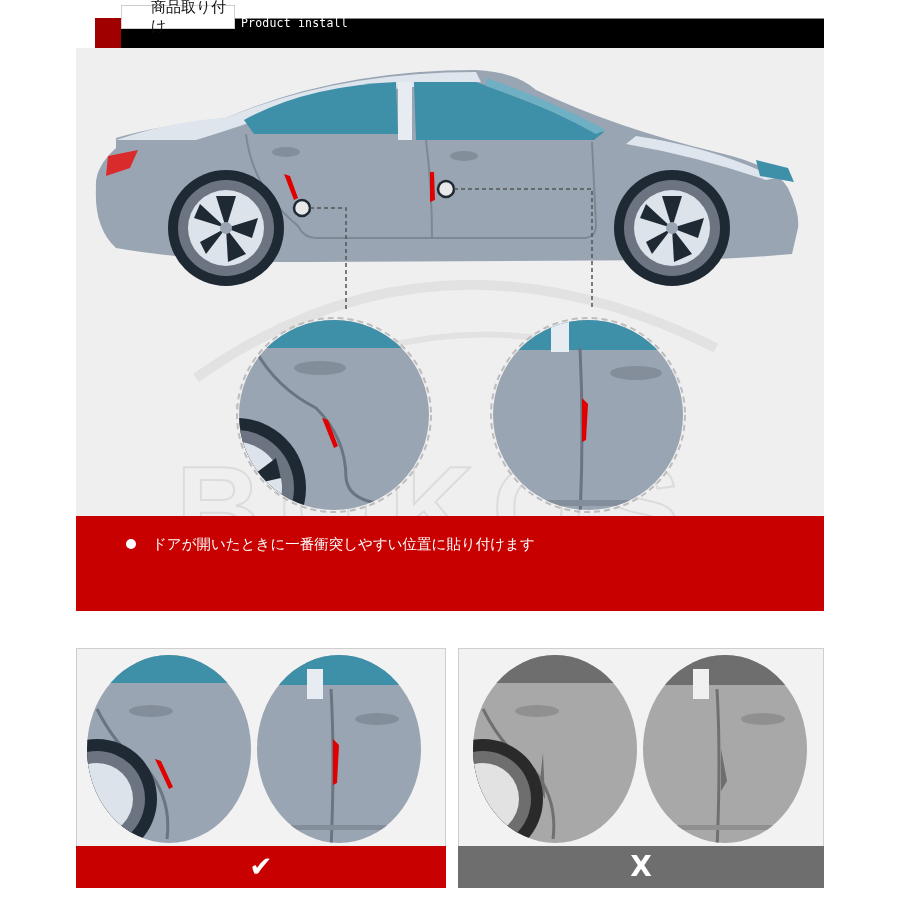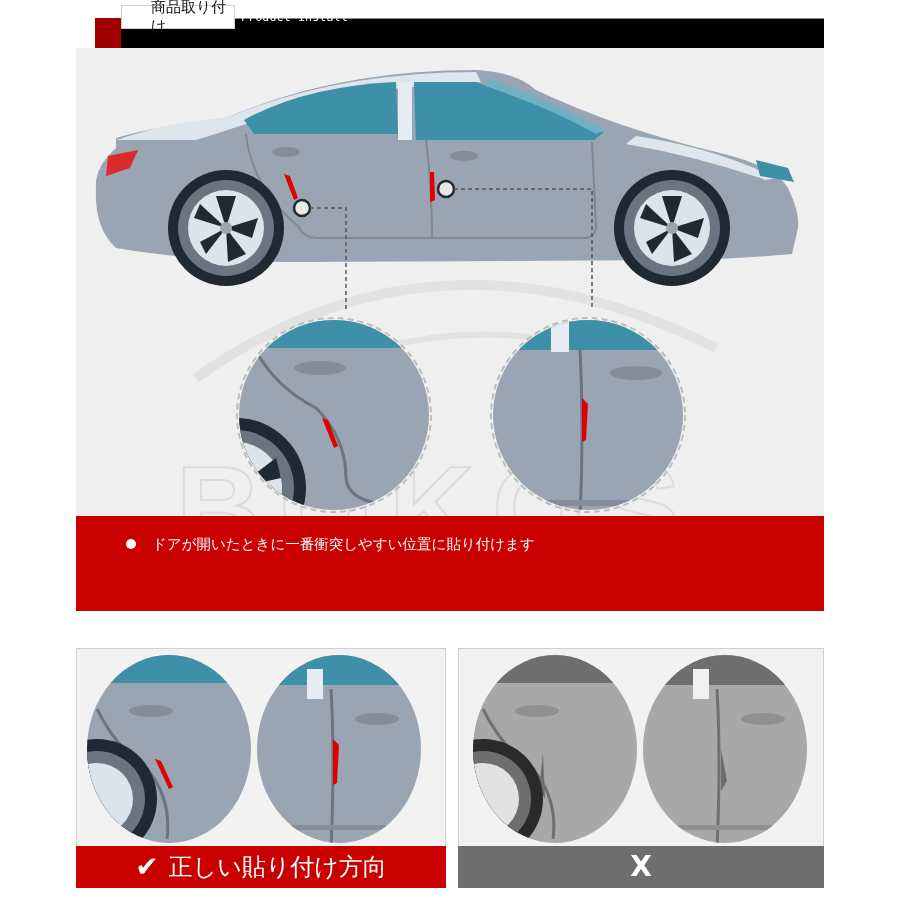--- a/index.html
+++ b/index.html
@@ -4,21 +4,21 @@
 <style>
   html, body { margin:0; padding:0; }
   body { width:900px; height:900px; background:#ffffff; position:relative; overflow:hidden; font-family:"DejaVu Sans", sans-serif; }
   .abs { position:absolute; }
 
   
   #hdr-red { left:95px; top:18px; width:26px; height:30px; background:#a00000; }
   #hdr-black { left:121px; top:18px; width:703px; height:30px; background:#000; border-top:1px solid #888; }
   #hdr-label { left:121px; top:5px; width:114px; height:24px; background:#fff; border:1px solid #cfcfcf; box-sizing:border-box;
                font-size:15px; color:#111; display:flex; align-items:center; justify-content:center;padding-left:29px; }
-  #hdr-sub { left:241px; top:10px; font-family:"DejaVu Sans Mono", monospace; font-size:11.5px; color:#fff; letter-spacing:0.2px; }
+  #hdr-sub { left:241px; top:16px; font-family:"DejaVu Sans Mono", monospace; font-size:11.5px; color:#fff; letter-spacing:0.2px; }
 
   
   #stage { left:76px; top:48px; width:748px; height:492px; background:#efefef; overflow:hidden; }
   #watermark { left:100px; top:392px; font-family:"Liberation Sans", sans-serif; font-size:118px; letter-spacing:18px; color:transparent;
                -webkit-text-stroke:2px #dcdcdc; font-weight:bold; }
 
   
   #banner { left:76px; top:516px; width:748px; height:95px; background:#c80000; color:#fff; }
   .bullet-row { position:absolute; left:50px; font-size:14.5px; line-height:20px; display:flex; align-items:flex-start; }
   .bullet-dot { width:10px; height:10px; border-radius:50%; background:#fff; margin-top:5px; margin-right:16px; flex:none; }
@@ -207,17 +207,16 @@
       <ellipse cx="304" cy="70" rx="22" ry="6" fill="#909090"></ellipse>
       <path d="M258 40 Q262 110 258 200" stroke="#707070" stroke-width="3" fill="none"></path>
       <path d="M262 100 L268 132 L262 142 Z" fill="#6e6e6e"></path>
       <rect x="180" y="176" width="180" height="5" fill="#909090"></rect>
     </g>
   </svg>
 </div>
 
 <div id="cap-good" class="abs cap">
   <span class="cap-icon">✔</span>
-  <span>正しい貼り付け方向</span>
 </div>
 <div id="cap-bad" class="abs cap">
   <span class="cap-icon">X</span>
 </div>
 
 </body></html>

